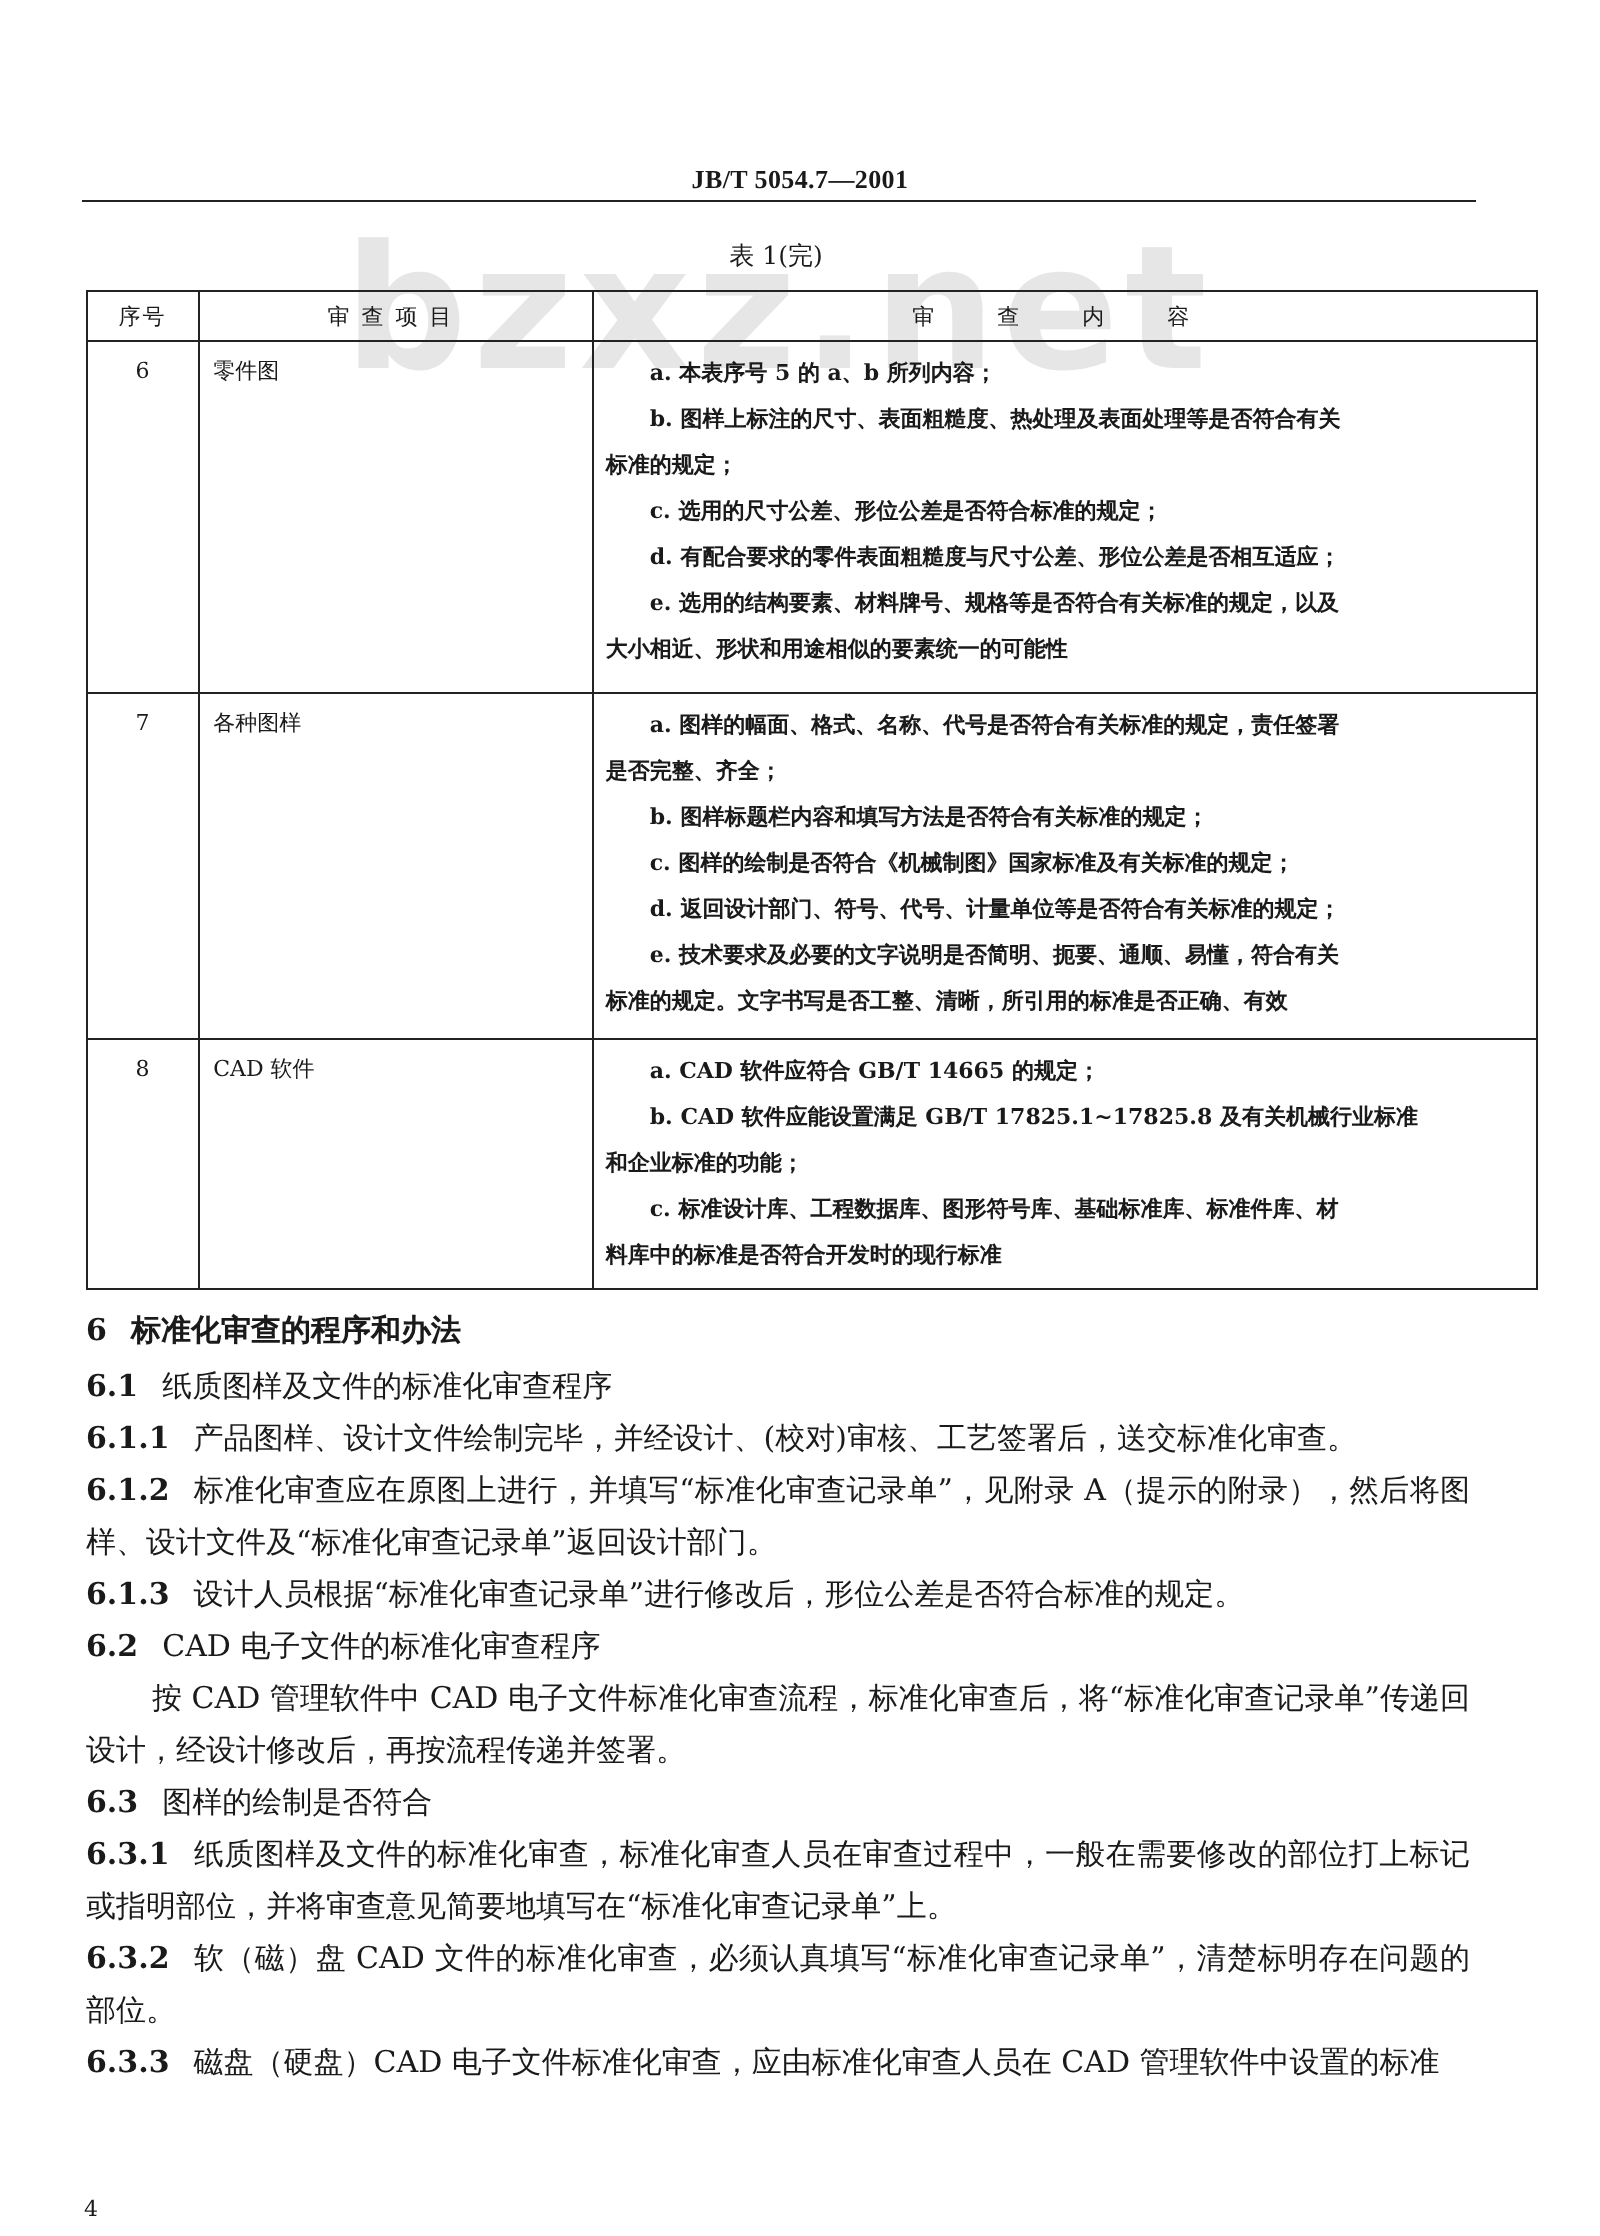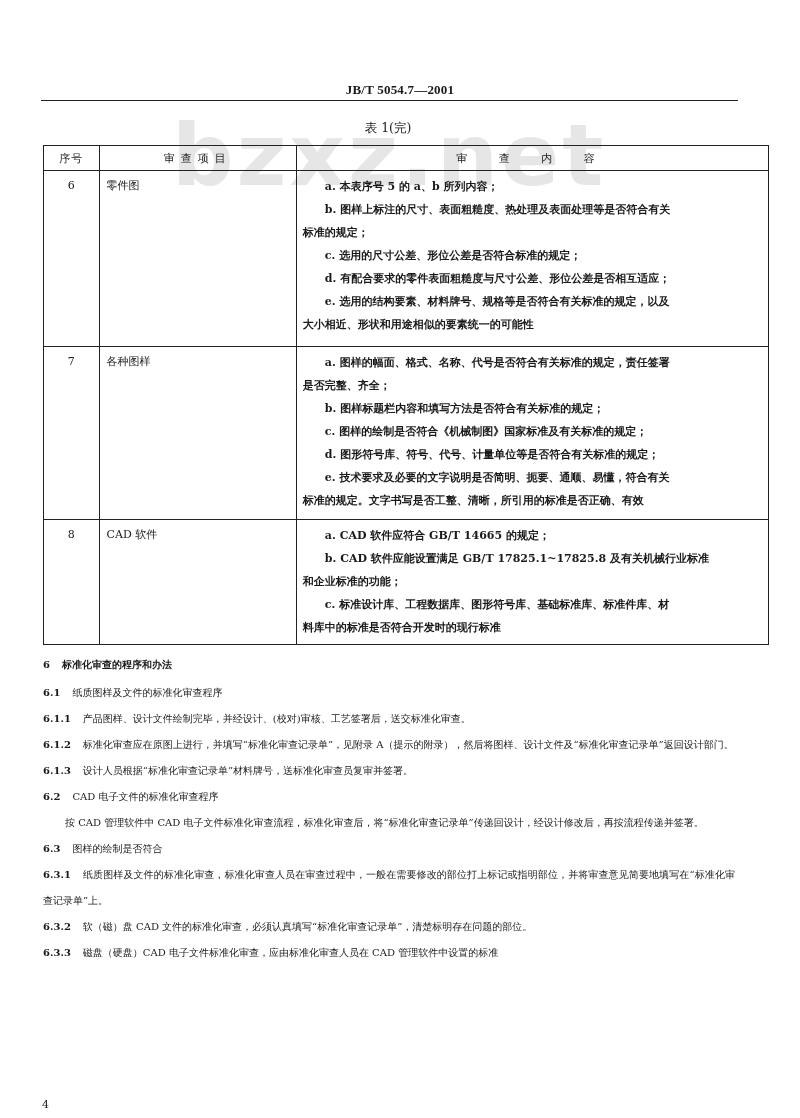--- a/index.html
+++ b/index.html
@@ -99,21 +99,21 @@
       text-align: justify;
       font-weight: bold;
     }
     .content-line.cont {
       text-indent: 0;
     }
     .body-text {
       position: absolute;
       left: 43px;
       width: 692px;
-      font-size: 10px;
+      font-size: 15px;
       line-height: 26px;
       z-index: 1;
     }
     .para {
       margin: 0;
       text-align: justify;
     }
     .para .num {
       font-weight: bold;
       margin-right: 12px;
@@ -169,21 +169,21 @@
       </td>
     </tr>
     <tr style="height:173px;">
       <td class="no-cell">7</td>
       <td class="item-cell">各种图样</td>
       <td class="content-cell">
         <p class="content-line">a. 图样的幅面、格式、名称、代号是否符合有关标准的规定，责任签署</p>
         <p class="content-line cont">是否完整、齐全；</p>
         <p class="content-line">b. 图样标题栏内容和填写方法是否符合有关标准的规定；</p>
         <p class="content-line">c. 图样的绘制是否符合《机械制图》国家标准及有关标准的规定；</p>
-        <p class="content-line">d. 图形符号库、符号、代号、计量单位等是否符合有关标准的规定；</p>
+        <p class="content-line">d. 返回设计部门、符号、代号、计量单位等是否符合有关标准的规定；</p>
         <p class="content-line">e. 技术要求及必要的文字说明是否简明、扼要、通顺、易懂，符合有关</p>
         <p class="content-line cont">标准的规定。文字书写是否工整、清晰，所引用的标准是否正确、有效</p>
       </td>
     </tr>
     <tr style="height:125px;">
       <td class="no-cell">8</td>
       <td class="item-cell">CAD 软件</td>
       <td class="content-cell">
         <p class="content-line">a. CAD 软件应符合 GB/T  14665 的规定；</p>
         <p class="content-line">b. CAD 软件应能设置满足 GB/T  17825.1~17825.8 及有关机械行业标准</p>
@@ -202,21 +202,21 @@
   <p class="para" style="margin-top:2px;">
     <span class="num">6.1</span><span>纸质图样及文件的标准化审查程序</span>
   </p>
   <p class="para">
     <span class="num">6.1.1</span><span>产品图样、设计文件绘制完毕，并经设计、(校对)审核、工艺签署后，送交标准化审查。</span>
   </p>
   <p class="para">
     <span class="num">6.1.2</span><span>标准化审查应在原图上进行，并填写“标准化审查记录单”，见附录 A（提示的附录），然后将图样、设计文件及“标准化审查记录单”返回设计部门。</span>
   </p>
   <p class="para">
-    <span class="num">6.1.3</span><span>设计人员根据“标准化审查记录单”材料牌号，送标准化审查员复审并签署。</span>
+    <span class="num">6.1.3</span><span>设计人员根据“标准化审查记录单”进行修改后，形位公差是否符合标准的规定。</span>
   </p>
   <p class="para">
     <span class="num">6.2</span><span>CAD 电子文件的标准化审查程序</span>
   </p>
   <p class="para indent">按 CAD 管理软件中 CAD 电子文件标准化审查流程，标准化审查后，将“标准化审查记录单”传递回设计，经设计修改后，再按流程传递并签署。</p>
   <p class="para">
     <span class="num">6.3</span><span>图样的绘制是否符合</span>
   </p>
   <p class="para">
     <span class="num">6.3.1</span><span>纸质图样及文件的标准化审查，标准化审查人员在审查过程中，一般在需要修改的部位打上标记或指明部位，并将审查意见简要地填写在“标准化审查记录单”上。</span>

